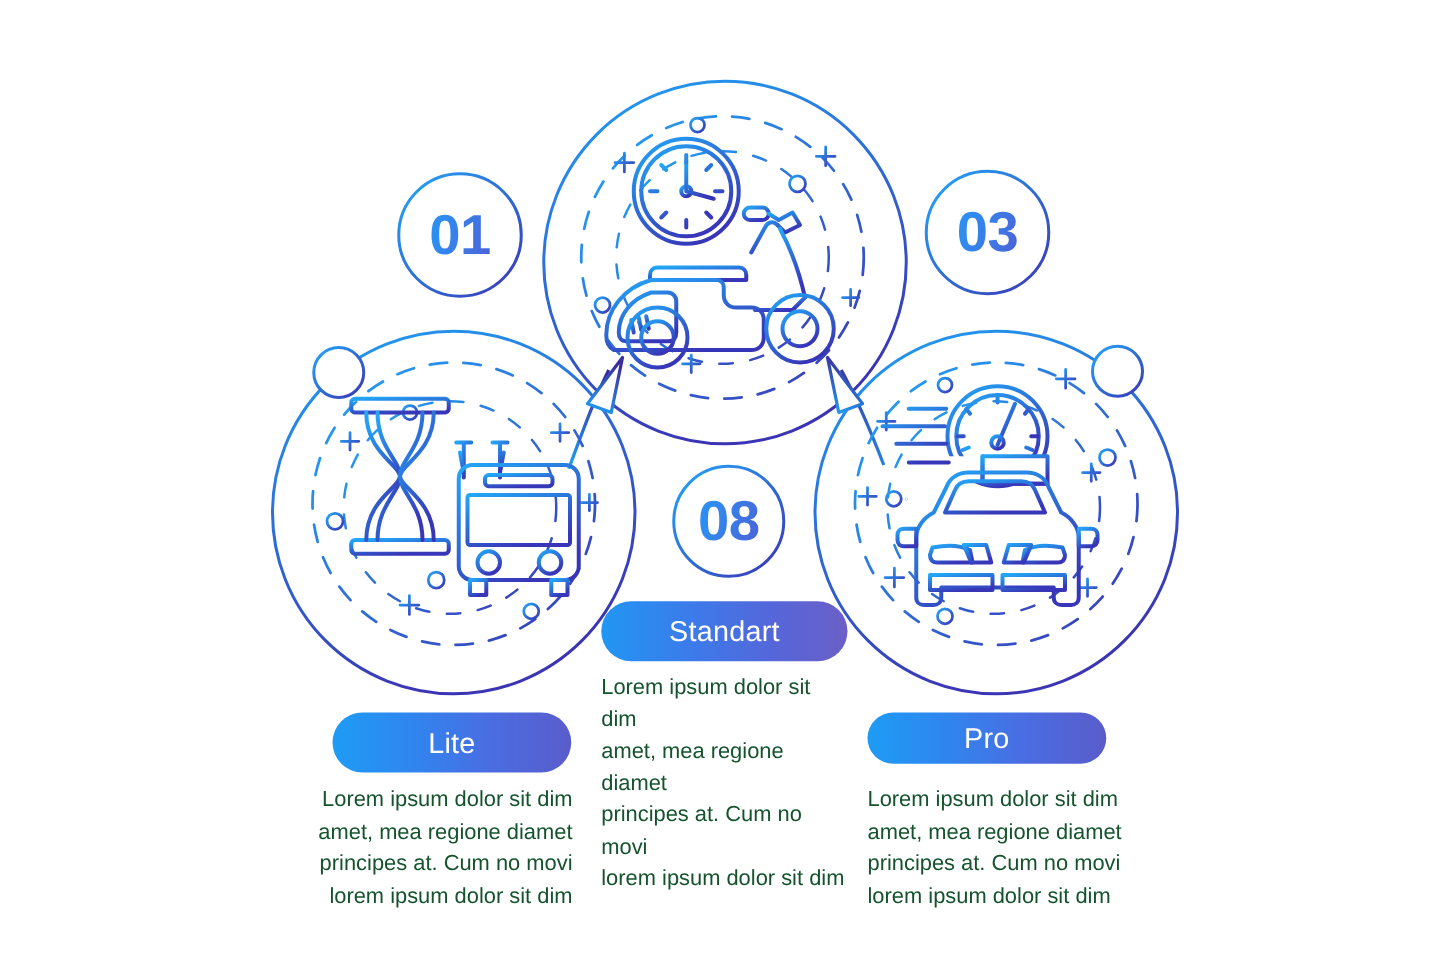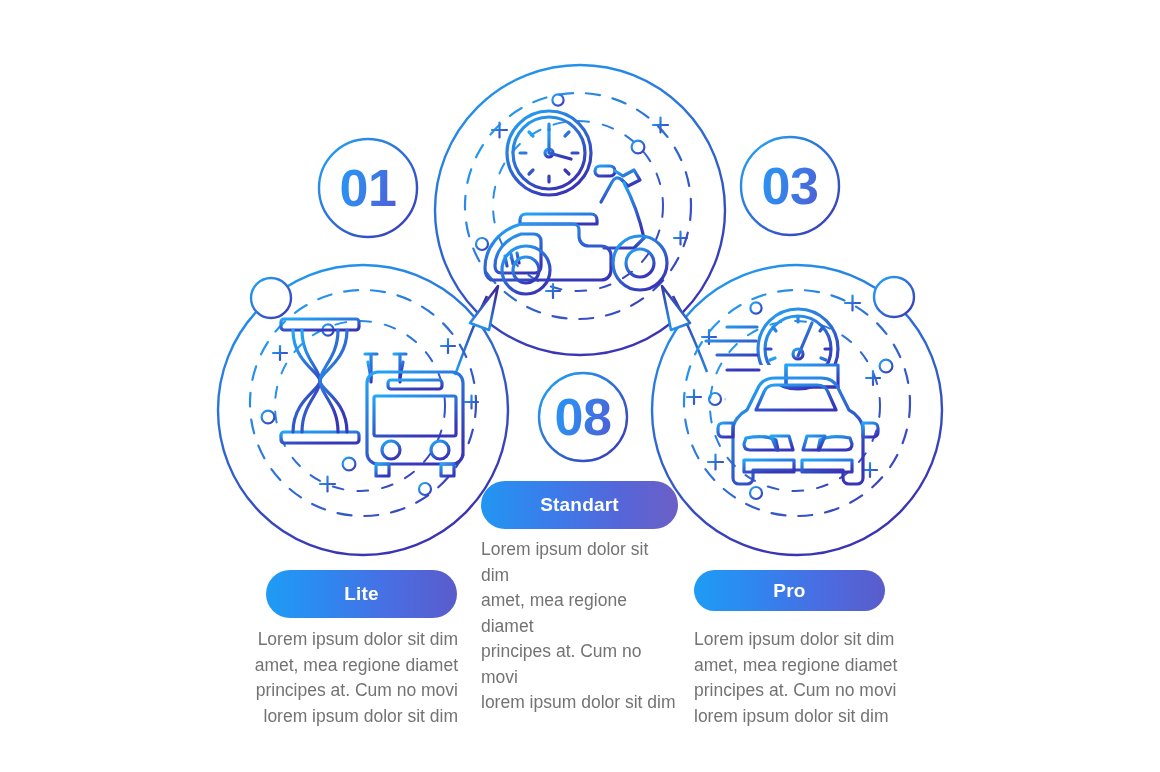--- a/index.html
+++ b/index.html
@@ -10,48 +10,48 @@
   }
   #stage{position:relative;width:1160px;height:772px;background:#fff;}
   #art{position:absolute;left:0;top:0;width:1160px;height:772px;}
 
   
   .pill{
     position:absolute;
     display:flex;align-items:center;justify-content:center;
     border-radius:999px;
     color:#ffffff;
-    font-size:19px;
-    font-weight:700;
+    font-size:23px;
+    font-weight:400;
     letter-spacing:.2px;
     user-select:none;
   }
   .pill-lite{left:266px;top:570px;width:191px;height:48px;
     background:linear-gradient(90deg,#1e9cf5 0%,#2f86ef 32%,#4a6de2 66%,#5a5cca 100%);}
   .pill-standart{left:481px;top:481px;width:197px;height:48px;
     background:linear-gradient(90deg,#2196f3 0%,#3b7ceb 35%,#5566d9 70%,#6b5fc6 100%);}
   .pill-pro{left:694px;top:570px;width:191px;height:41px;
     background:linear-gradient(90deg,#1e9cf5 0%,#2f86ef 32%,#4a6de2 66%,#5a5cca 100%);}
 
   
   .desc{
     position:absolute;
-    color:#737373;
+    color:#14532d;
     font-size:17.5px;
     line-height:25.5px;
     white-space:pre-line;
   }
   .desc-lite{left:246px;top:627px;width:212px;text-align:right;}
   .desc-standart{left:481px;top:537px;width:197px;text-align:left;}
   .desc-pro{left:694px;top:627px;width:212px;text-align:left;}
 
   
   .num{
     position:absolute;
-    font-size:52px;
+    font-size:45px;
     font-weight:700;
     letter-spacing:-.5px;
     display:flex;align-items:center;justify-content:center;
     user-select:none;
     background:linear-gradient(110deg,#2196f3 0%,#2f8cf0 35%,#4a64d8 75%,#4a3fae 100%);
     -webkit-background-clip:text;background-clip:text;
     color:transparent;-webkit-text-fill-color:transparent;
   }
   .num-01{left:320px;top:160px;width:96px;height:56px;}
   .num-02{left:535px;top:389px;width:96px;height:56px;}

